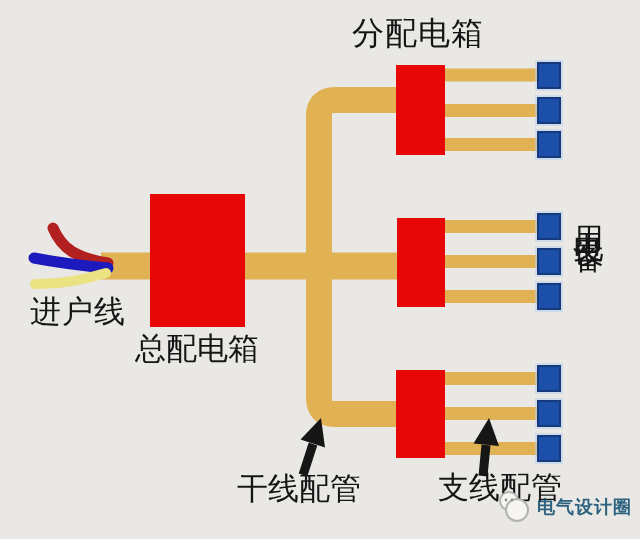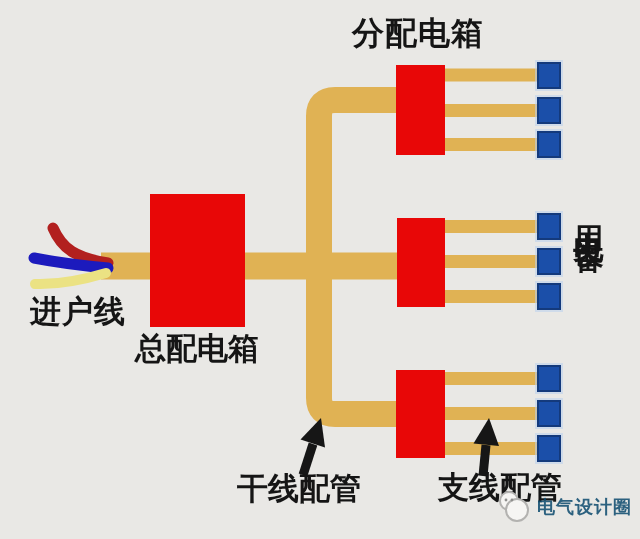--- a/index.html
+++ b/index.html
@@ -15,21 +15,21 @@
   #box-bot{left:396px;top:370px;width:49px;height:88px;}
   .dev{
     position:absolute;left:537px;width:24px;height:27px;background:#1b4fa9;
     border:2px solid #143a7c;box-sizing:border-box;
     box-shadow:0 0 0 2px rgba(186,208,238,.55);
   }
   #dev1{top:62px}#dev2{top:97px}#dev3{top:131px}
   #dev4{top:213px}#dev5{top:248px}#dev6{top:283px}
   #dev7{top:365px}#dev8{top:400px}#dev9{top:435px}
   .lbl{
-    position:absolute;color:#151515;font-weight:700;font-size:31px;
+    position:absolute;color:#151515;font-weight:400;font-size:31px;
     white-space:nowrap;line-height:1.15;
   }
   #lbl-dist{left:352px;top:15px;font-size:32px;letter-spacing:1px;}
   #lbl-entry{left:30px;top:294px;letter-spacing:1px;}
   #lbl-main{left:135px;top:331px;}
   #lbl-trunk{left:237px;top:471px;}
   #lbl-branch{left:438px;top:470px;}
   #lbl-equip{
     left:571px;top:202px;font-size:30px;
     writing-mode:vertical-rl;text-orientation:upright;letter-spacing:6px;

